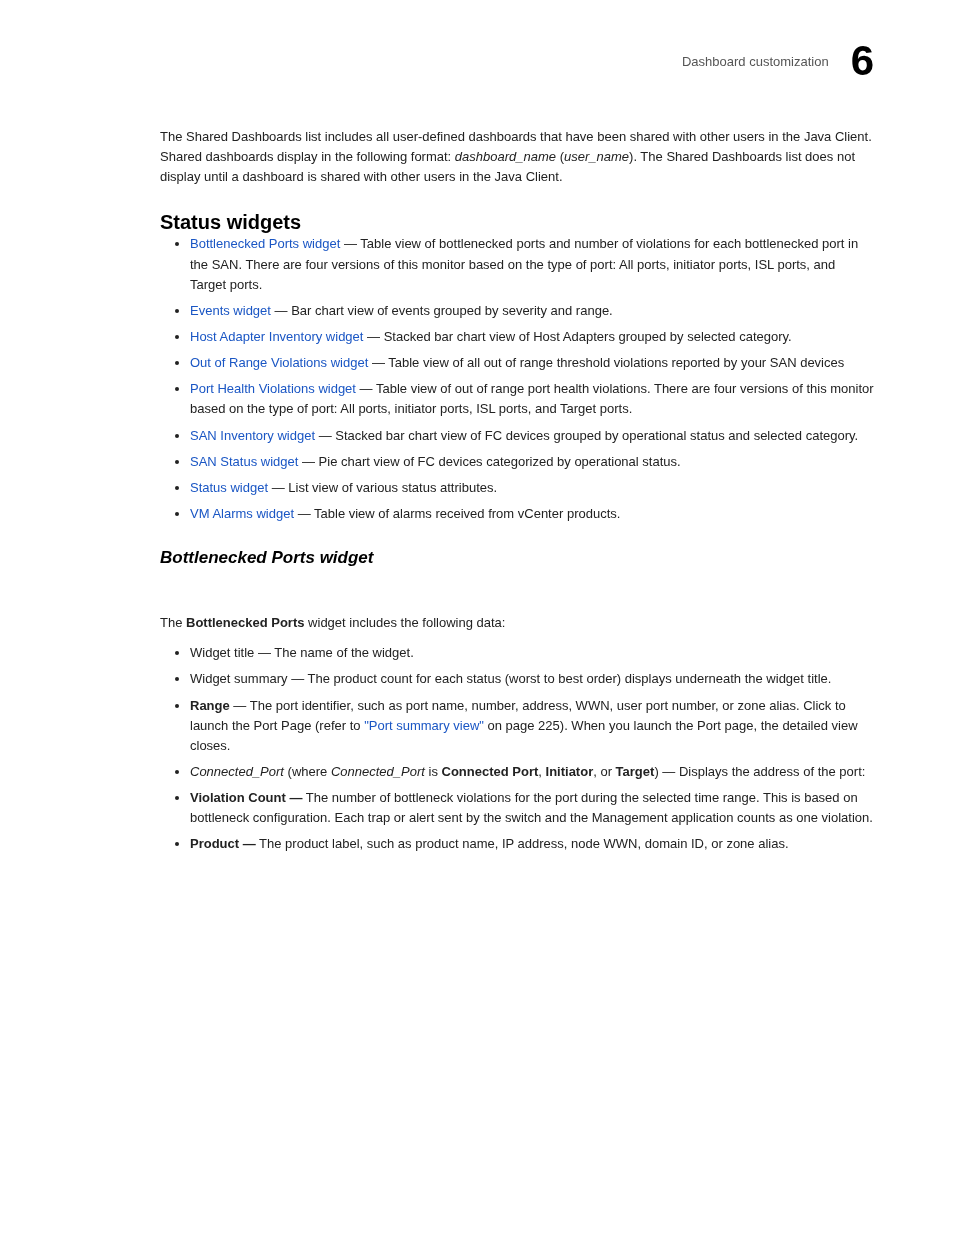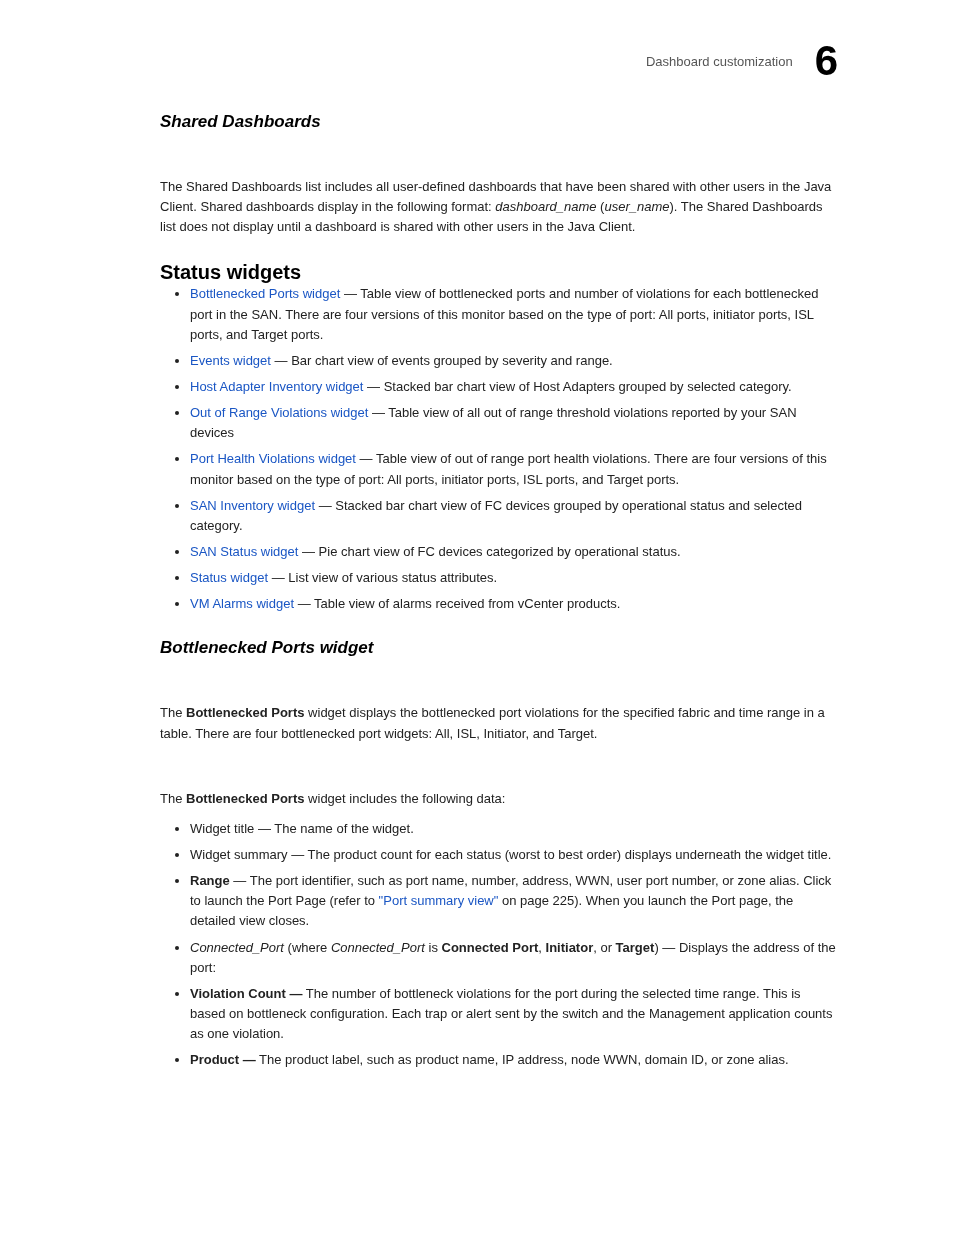--- a/index.html
+++ b/index.html
@@ -5,21 +5,21 @@
     * { margin: 0; padding: 0; box-sizing: border-box; }
     body {
       font-family: Arial, sans-serif;
       font-size: 13px;
       color: #222;
       background: #fff;
       width: 954px;
       min-height: 1235px;
     }
     .page {
-      padding: 40px 116px 60px 160px;
+      padding: 40px 80px 60px 160px;
       position: relative;
     }
     .header-bar {
       display: flex;
       justify-content: flex-end;
       align-items: center;
       margin-bottom: 30px;
       border-bottom: none;
     }
     .header-chapter {
@@ -83,21 +83,20 @@
 <body>
 
 <div class="page">
 
   <div class="header-bar">
     <span class="header-chapter">Dashboard customization</span>
     <span class="chapter-number">6</span>
   </div>
 
   <div>
-    <div class="section-title-italic">Shared Dashboards</div>
     <p>
       <span>The Shared Dashboards list includes all user-defined dashboards that have been shared with other users in the Java Client. Shared dashboards display in the following format: </span><em>dashboard_name</em><span> (</span><em>user_name</em><span>). The Shared Dashboards list does not display until a dashboard is shared with other users in the Java Client.</span>
     </p>
   </div>
 
   <div>
     <div class="section-title-bold">Status widgets</div>
     <ul>
       <li>
         <a class="link">Bottlenecked Ports widget</a><span> — Table view of bottlenecked ports and number of violations for each bottlenecked port in the SAN. There are four versions of this monitor based on the type of port: All ports, initiator ports, ISL ports, and Target ports.</span>
@@ -125,23 +124,20 @@
       </li>
       <li>
         <a class="link">VM Alarms widget</a><span> — Table view of alarms received from vCenter products.</span>
       </li>
     </ul>
   </div>
 
   <div>
     <div class="subsection-title">Bottlenecked Ports widget</div>
     <p>
-      <span>The </span><strong>Bottlenecked Ports</strong><span> widget displays the bottlenecked port violations for the specified fabric and time range in a table. There are four bottlenecked port widgets: All, ISL, Initiator, and Target.</span>
-    </p>
-    <p>
       <span>The </span><strong>Bottlenecked Ports</strong><span> widget includes the following data:</span>
     </p>
     <ul>
       <li>
         <span>Widget title — The name of the widget.</span>
       </li>
       <li>
         <span>Widget summary — The product count for each status (worst to best order) displays underneath the widget title.</span>
       </li>
       <li>

